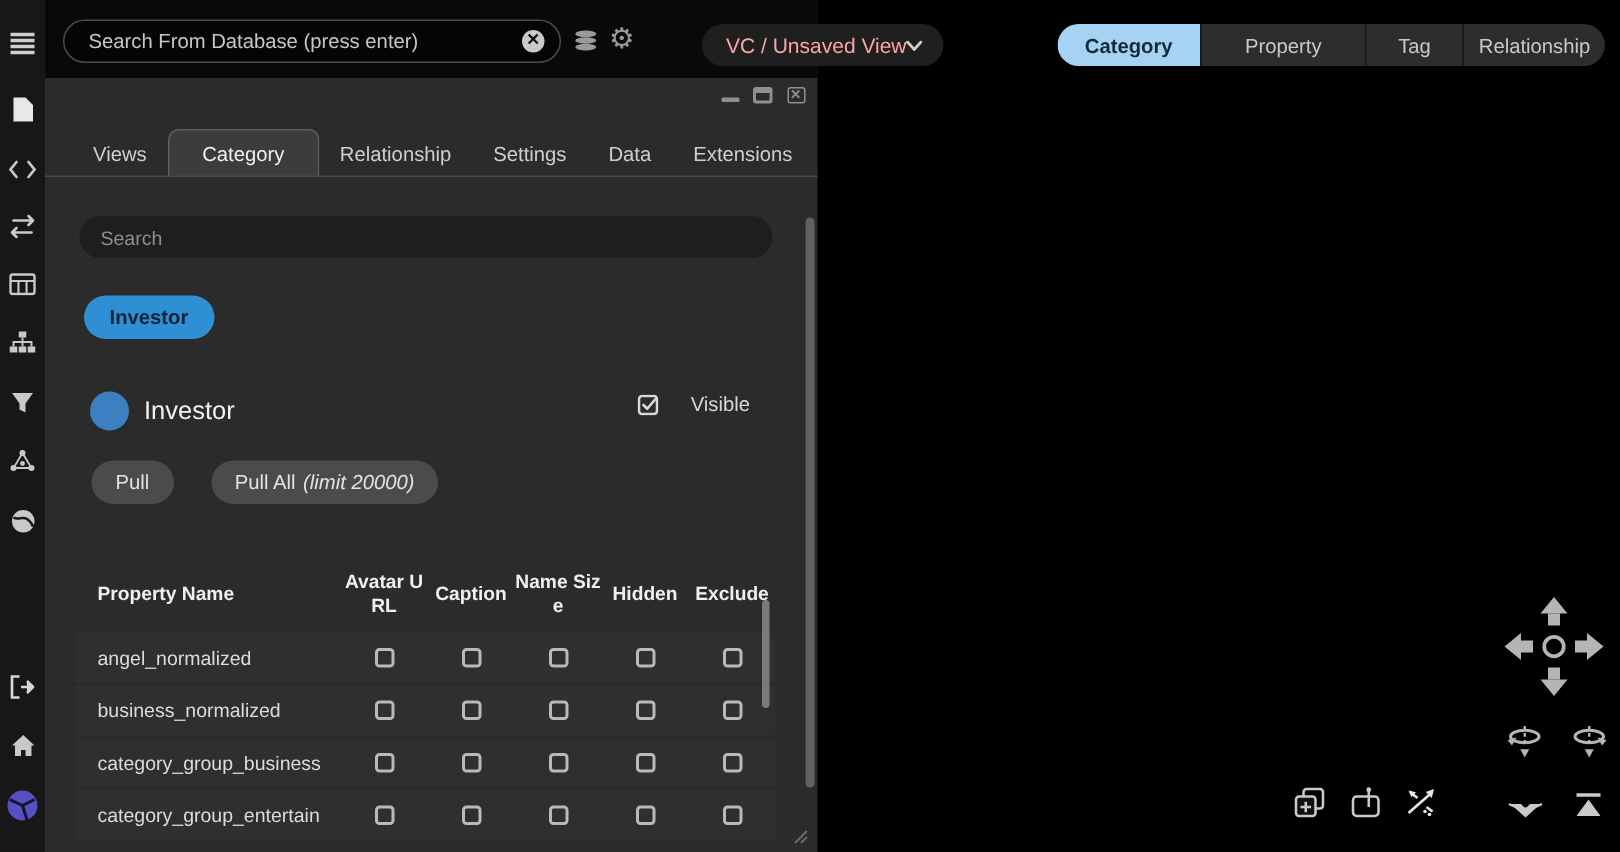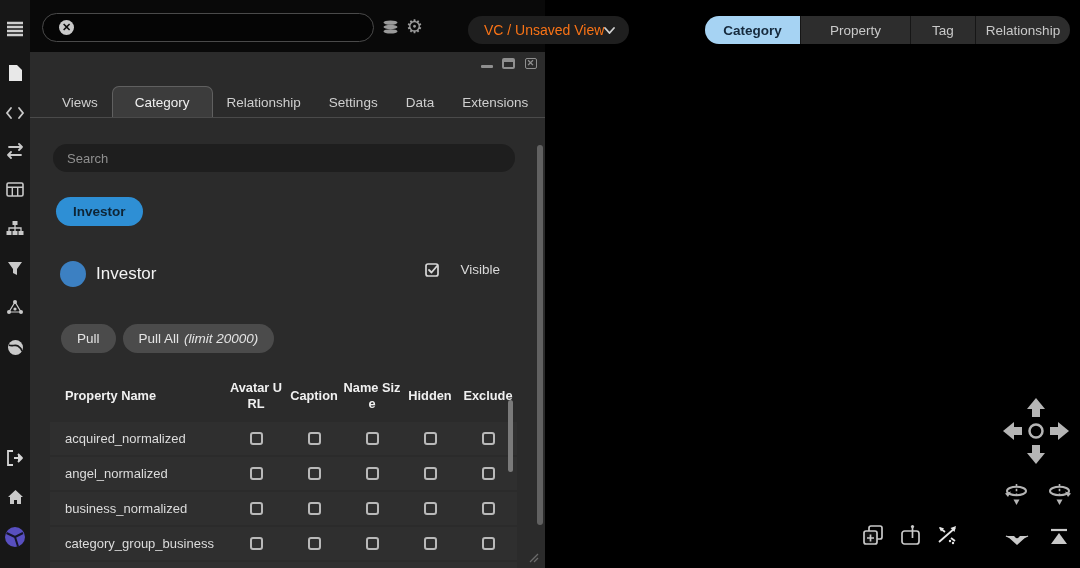--- a/index.html
+++ b/index.html
@@ -15,21 +15,21 @@
   
   .workpanel { position:absolute; left:30px; top:0; width:515px; height:568px; background:#2b2b2b; z-index:2; }
   .topbar { position:absolute; left:0; top:0; width:515px; height:52px; background:#090909; }
   .search-pill { position:absolute; left:12px; top:13px; width:332px; height:29px; background:#050505; border:1px solid #4a4a4a; border-radius:15px; display:flex; align-items:center; padding:0 10px 0 16px; }
   .search-pill input { flex:1; background:transparent; border:none; outline:none; color:#ddd; font-size:13.5px; font-family:"Liberation Sans",sans-serif; }
   .search-pill input::placeholder { color:#c7c7c7; opacity:1; }
   .clear-circle { width:15px; height:15px; border-radius:50%; background:#c9c9c9; color:#0a0a0a; font-size:11px; line-height:15px; text-align:center; font-weight:bold; cursor:pointer; }
   .tb-icon { position:absolute; top:18px; color:#9a9a9a; cursor:pointer; }
   .gear-glyph { font-size:19px; line-height:19px; color:#9a9a9a; }
 
-  .view-pill { position:absolute; left:438px; top:16px; height:28px; padding:0 14px 0 16px; background:#1f1f1f; border-radius:14px; display:flex; align-items:center; gap:0; color:#f97316; font-size:14px; white-space:nowrap; z-index:6; cursor:pointer;justify-content:center; }
+  .view-pill { position:absolute; left:438px; top:16px; height:28px; padding:0 14px 0 16px; background:#1f1f1f; border-radius:14px; display:flex; align-items:center; gap:0; color:#fca5a5; font-size:14px; white-space:nowrap; z-index:6; cursor:pointer;justify-content:center; }
 
   .win-controls { position:absolute; left:450px; top:58px; display:flex; gap:9px; align-items:center; z-index:6; }
   .wc { width:13px; height:11px; display:flex; align-items:center; justify-content:center; cursor:pointer; }
   .wc-min { width:12px; height:3px; background:#8f8f8f; border-radius:1px; margin-top:6px; }
   .wc-max { width:13px; height:11px; border:2px solid #8f8f8f; border-top-width:4px; border-radius:2px; background:transparent; }
   .wc-close { width:12px; height:11px; border:1.5px solid #8f8f8f; border-radius:2px; color:#8f8f8f; font-size:9px; line-height:8px; text-align:center; font-weight:bold; }
 
   .panel-tabs { position:absolute; left:18px; top:85px; height:33px; display:flex; align-items:flex-end; }
   .ptab { padding:8px 14px; color:#cfcfcf; font-size:13.5px; cursor:pointer; white-space:nowrap;margin-top:12px; }
   .ptab.active { background:#3c3c3c; border:1px solid #606060; border-bottom:none; border-radius:7px 7px 0 0; padding:8px 22px; color:#f0f0f0; }
@@ -39,21 +39,21 @@
   .panel-search input { flex:1; background:transparent; border:none; outline:none; color:#ddd; font-size:13px; font-family:"Liberation Sans",sans-serif; }
   .panel-search input::placeholder { color:#8f8f8f; opacity:1; }
 
   .chip { position:absolute; left:26px; top:197px; height:29px; padding:0 17px; border-radius:15px; display:flex; align-items:center; font-size:13.5px; font-weight:bold; cursor:pointer; }
 
   .cat-head { position:absolute; left:30px; top:258px; width:460px; height:32px; display:flex; align-items:center; }
   .cat-avatar { width:26px; height:26px; border-radius:50%; margin-right:10px; }
   .cat-title { color:#f2f2f2; font-size:17px; }
   .visible-wrap { position:absolute; right:20px; top:4px; display:flex; align-items:center; gap:21px; color:#d8d8d8; font-size:13.5px; cursor:pointer; }
 
-  .btn-row { position:absolute; left:31px; top:324px; display:flex; gap:7px; }
+  .btn-row { position:absolute; left:31px; top:307px; display:flex; gap:25px; }
   .pill-btn { height:29px; padding:0 16px; background:#4b4b4b; border:none; border-radius:15px; color:#e3e3e3; font-size:13.5px; font-family:"Liberation Sans",sans-serif; display:flex; align-items:center; gap:5px; cursor:pointer; white-space:nowrap; }
   .pill-btn .note { font-style:italic; }
 
   .ptable { position:absolute; left:20px; top:352px; width:467px; }
   .t-headrow { display:flex; align-items:center; padding:6px 0;margin-top:22px; }
   .t-name { flex:1; padding-left:15px; color:#f0f0f0; font-size:12.8px; font-weight:bold; }
   .t-col { width:58px; text-align:center; color:#f0f0f0; font-size:12.8px; font-weight:bold; word-break:break-all; line-height:1.25; }
   .t-rows { margin-top:4px; height:156px; overflow:hidden; }
   .t-row { display:flex; align-items:center; height:33px; background:#2f2f2f; margin-bottom:2px; }
   .t-row .t-name { font-weight:normal; color:#dcdcdc; font-size:13px; }
@@ -156,20 +156,21 @@
           <circle cx="11" cy="11" r="10" fill="#584fc0"></circle>
           <path d="M11 11 2.5 7M11 11l3 9.5M11 11l8-4" stroke="#15152a" stroke-width="2"></path>
         </svg>
     </div>
   </div>
 
   <div class="workpanel">
 
     <div class="topbar">
       <div class="search-pill">
+        <input type="text" placeholder="Search From Database (press enter)" style="">
         <span class="clear-circle">✕</span>
       </div>
       <span class="tb-icon" style="left:352px;top:20px">
         <svg width="17" height="14" viewBox="0 0 17 14">
             <ellipse cx="8.5" cy="2.6" rx="7" ry="2.2" fill="#9a9a9a"></ellipse>
             <ellipse cx="8.5" cy="7" rx="7" ry="2.2" fill="#9a9a9a"></ellipse>
             <ellipse cx="8.5" cy="11.4" rx="7" ry="2.2" fill="#9a9a9a"></ellipse>
           </svg>
       </span>
       <span class="tb-icon gear-glyph" style="left:376px;top:17px">⚙</span>
@@ -237,38 +238,20 @@
     <div class="ptable">
       <div class="t-headrow">
         <div class="t-name">Property Name</div>
         <div class="t-col">Avatar URL</div>
         <div class="t-col">Caption</div>
         <div class="t-col">Name Size</div>
         <div class="t-col">Hidden</div>
         <div class="t-col">Exclude</div>
       </div>
       <div class="t-rows">
-        <div class="t-row">
-          <div class="t-name">acquired_normalized</div>
-          <div class="cb-cell">
-              <input type="checkbox" class="cb" style="">
-            </div>
-          <div class="cb-cell">
-              <input type="checkbox" class="cb" style="">
-            </div>
-          <div class="cb-cell">
-              <input type="checkbox" class="cb" style="">
-            </div>
-          <div class="cb-cell">
-              <input type="checkbox" class="cb" style="">
-            </div>
-          <div class="cb-cell">
-              <input type="checkbox" class="cb" style="">
-            </div>
-        </div>
         <div class="t-row">
           <div class="t-name">angel_normalized</div>
           <div class="cb-cell">
               <input type="checkbox" class="cb" style="">
             </div>
           <div class="cb-cell">
               <input type="checkbox" class="cb" style="">
             </div>
           <div class="cb-cell">
               <input type="checkbox" class="cb" style="">

